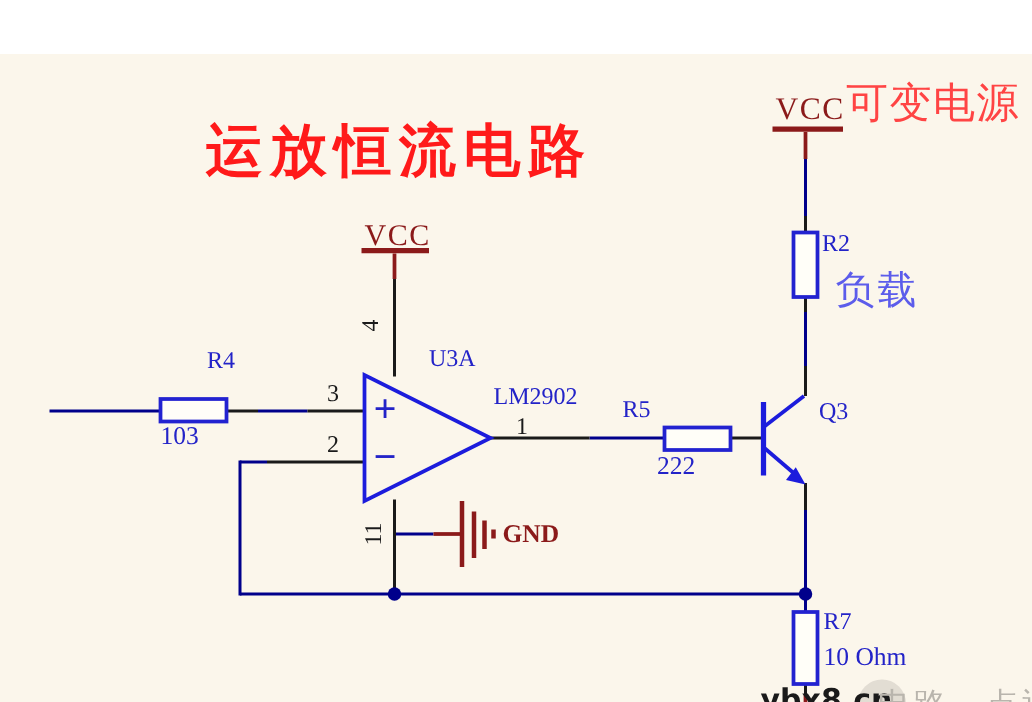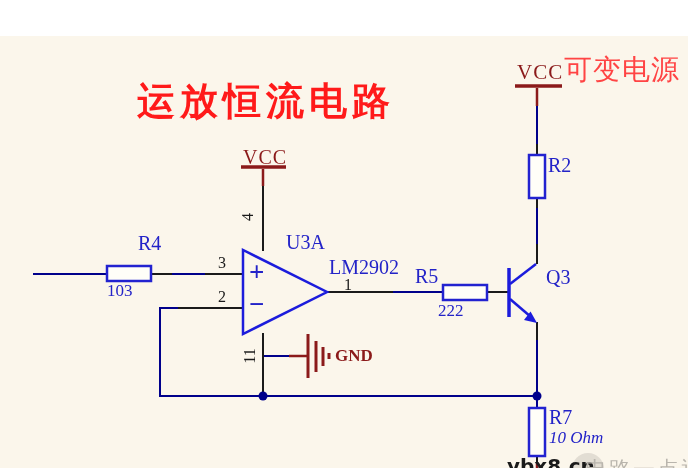--- a/index.html
+++ b/index.html
@@ -13,21 +13,21 @@
   .blue{color:#2323C8;}
   .ltblue{color:#5C5CEB;}
   .dkred{color:#8B1A1A;}
   .vinred{color:#9E2B2B;}
   .red{color:#FF1A1A;}
   .red2{color:#FF4444;text-align:center;}
   .blk{color:#1A1A1A;}
   .gray{color:#B9B5AD;}
   .title{font-size:38px;font-weight:bold;letter-spacing:5px;}
   .pwr{font-size:20px;font-weight:normal;letter-spacing:1px;}
-  .ref{font-size:20px;}
+  .ref{font-size:16px;}
   .val{font-size:17px;}
   .pin{font-size:16px;}
   .rot{transform:rotate(-90deg);transform-origin:center center;}
   .opsign{font-size:27px;font-weight:bold;}
   svg{position:absolute;left:0;top:0;}
   .wm-site{font-family:"DejaVu Sans","Liberation Sans",sans-serif;
     font-size:20px;font-weight:bold;color:#1A1A1A;
     border-bottom:3px solid #33302B;padding-bottom:13px;}
   .wm-brand{font-size:22px;letter-spacing:2px;}
   .wm-circle{position:absolute;width:32px;height:32px;border-radius:50%;
@@ -115,20 +115,21 @@
     <circle cx="263" cy="360" r="4.5" fill="#00008B"></circle>
     <circle cx="537" cy="360" r="4.5" fill="#00008B"></circle>
   </svg>
 
   <div class="lbl title red" style="left:137px;top:46px;">运放恒流电路</div>
 
   <div class="lbl pwr dkred" style="left:517px;top:26px;font-size:21px;">VCC</div>
   <div class="lbl red2" style="left:564px;top:20px;font-size:28px;letter-spacing:1px;">可变电源</div>
 
   <div class="lbl ref blue" style="left:548px;top:119px;">R2</div>
+  <div class="lbl ltblue" style="left:557px;top:145px;font-size:26px;letter-spacing:2px;">负载</div>
 
   <div class="lbl pwr dkred" style="left:243px;top:111px;">VCC</div>
 
   <div class="lbl ref blue" style="left:286px;top:196px;">U3A</div>
   <div class="lbl ref blue" style="left:329px;top:221px;">LM2902</div>
   <div class="lbl opsign blue" style="left:249px;top:223px;">+</div>
   <div class="lbl opsign blue" style="left:249px;top:255px;">−</div>
 
   <div class="lbl pin blk" style="left:218px;top:219px;">3</div>
   <div class="lbl pin blk" style="left:218px;top:253px;">2</div>
@@ -141,20 +142,20 @@
 
   <div class="lbl ref blue" style="left:138px;top:197px;">R4</div>
   <div class="lbl val blue" style="left:107px;top:246px;">103</div>
 
   <div class="lbl ref blue" style="left:415px;top:230px;">R5</div>
   <div class="lbl val blue" style="left:438px;top:266px;">222</div>
 
   <div class="lbl ref blue" style="left:546px;top:231px;">Q3</div>
 
   <div class="lbl ref blue" style="left:549px;top:371px;">R7</div>
-  <div class="lbl val blue" style="left:549px;top:393px;font-style:italic;">10 Ohm</div>
+  <div class="lbl val blue" style="left:549px;top:393px;">10 Ohm</div>
 
   <div class="wm-circle" style="left:572px;top:417px;"></div>
   <div class="lbl wm-site" style="left:507px;top:420px;">ybx8.cn</div>
   <div class="lbl wm-brand gray" style="left:585px;top:423px;">电路一点通</div>
   <div class="lbl wm-brand" style="left:598px;top:457px;color:#CFCBC2;font-size:20px;">电路一点通</div>
 
 </div>
 
 </body></html>

